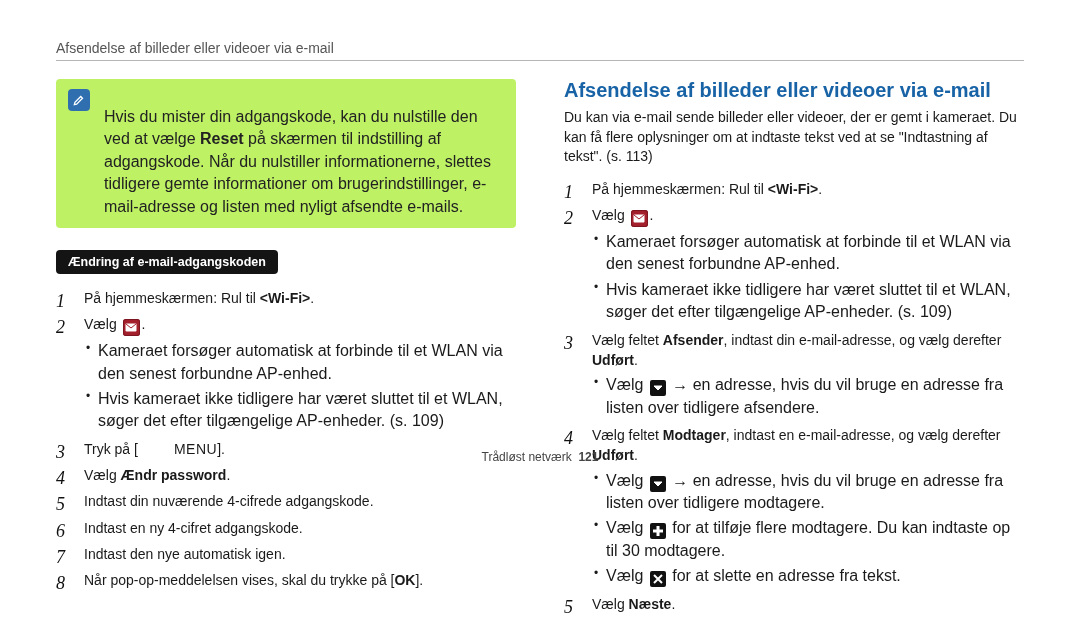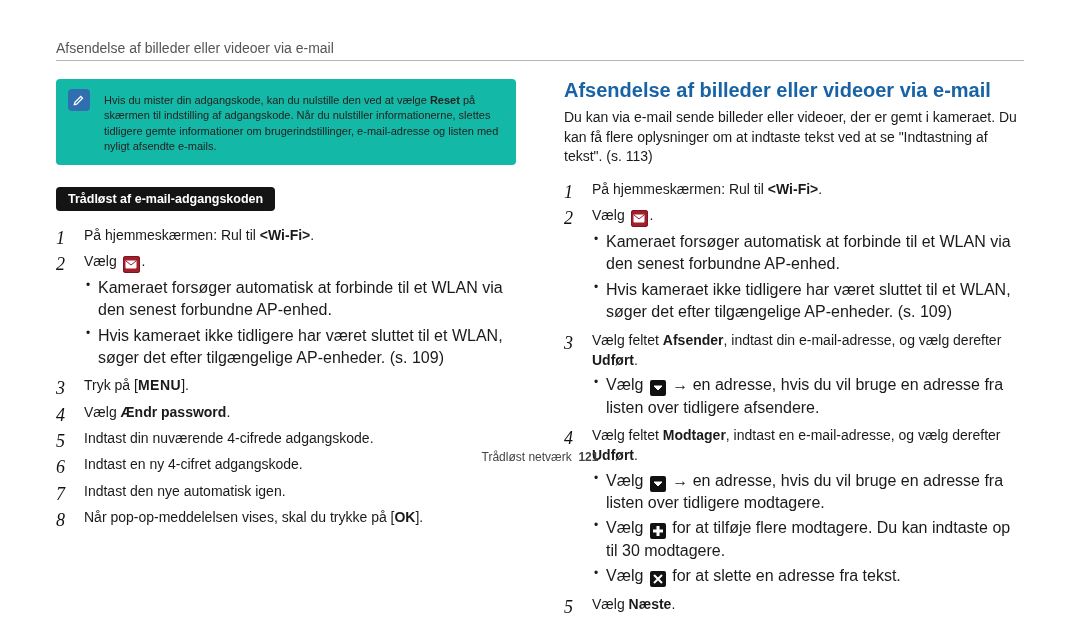--- a/index.html
+++ b/index.html
@@ -30,24 +30,24 @@
   }
   .cols {
     display: flex;
     gap: 48px;
   }
   .col {
     flex: 1 1 0;
     min-width: 0;
   }
   .note-box {
-    background: #14b8a6;
+    background: #bef264;
     border-radius: 4px;
-    padding: 14px 14px 10px 48px;
-    font-size: 11px;
+    padding: 27px 14px 10px 48px;
+    font-size: 16px;
     line-height: 1.4;
     color: #222;
     position: relative;
     margin-bottom: 22px;
   }
   .note-icon {
     position: absolute;
     left: 12px;
     top: 10px;
     width: 22px;
@@ -120,22 +120,23 @@
     margin: 0 0 6px 0;
   }
   .intro {
     font-size: 14px;
     line-height: 1.4;
     margin-bottom: 12px;
   }
   .bold { font-weight: 700; }
   .menu-label {
     font-family: Arial, sans-serif;
-    font-weight: 700;
+    font-weight: 400;
     letter-spacing: 0.5px;
+    padding-left: 36px;
   }
   .ok-label {
     font-family: Arial, sans-serif;
     font-weight: 800;
   }
   .email-pill {
     display: inline-flex;
     width: 17px;
     height: 17px;
     background: #a31f2b;
@@ -184,21 +185,21 @@
 
       <div class="note-box">
         <span class="note-icon">
           <svg viewBox="0 0 24 24">
               <path d="M4 20l4-1 10-10-3-3L5 16l-1 4z"></path>
             </svg>
         </span>
         <span>Hvis du mister din adgangskode, kan du nulstille den ved at vælge </span><span class="bold">Reset</span><span> på skærmen til indstilling af adgangskode. Når du nulstiller informationerne, slettes tidligere gemte informationer om brugerindstillinger, e-mail-adresse og listen med nyligt afsendte e-mails.</span>
       </div>
 
-      <div class="section-pill">Trådløst af e-mail-adgangskoden</div>
+      <div class="section-pill">Ændring af e-mail-adgangskoden</div>
 
       <ol class="steps">
         <li>
           <span>På hjemmeskærmen: Rul til </span><span class="bold">&lt;Wi-Fi&gt;</span><span>.</span>
         </li>
         <li>
           <span>Vælg </span><span class="email-pill">
               <svg viewBox="0 0 24 18">
                 <rect x="1" y="1" width="22" height="16" rx="2" fill="#fff"></rect>
                 <path d="M2 2l10 8 10-8" fill="none" stroke="#a31f2b" stroke-width="2"></path>

